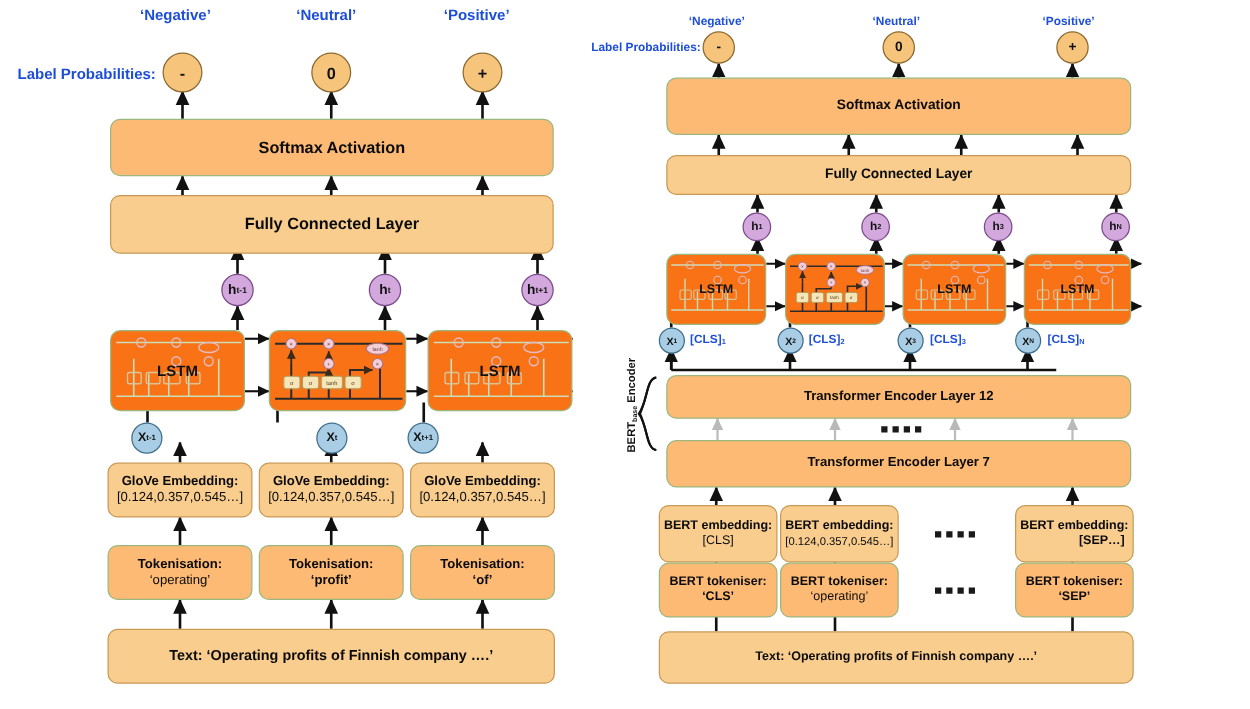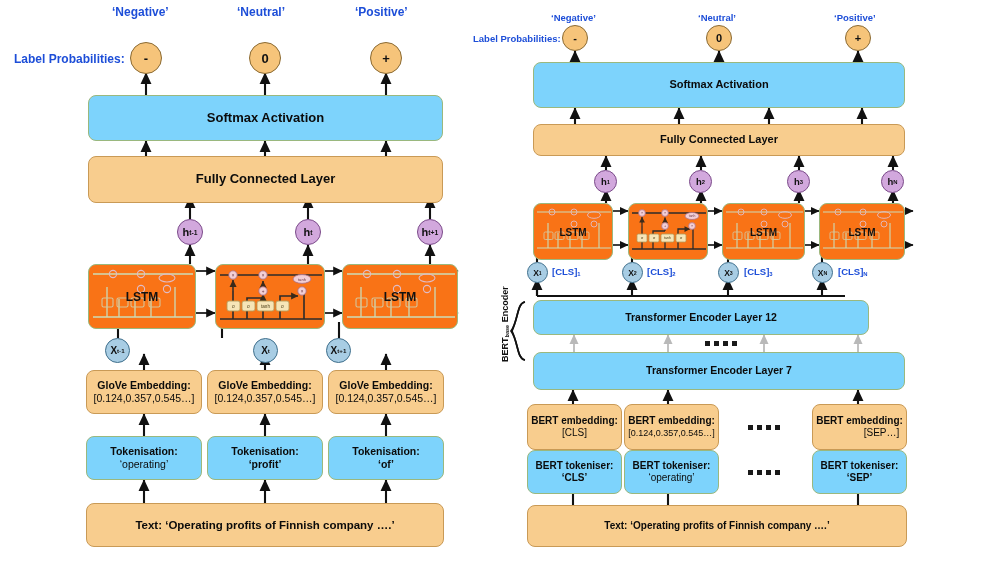--- a/index.html
+++ b/index.html
@@ -24,21 +24,21 @@
     border-radius: 8px;
     display: flex;
     flex-direction: column;
     align-items: center;
     justify-content: center;
     text-align: center;
     font-weight: bold;
     color: #0b0b0b;
     line-height: 1.25;
   }
-  .green { background: #7dd3fc; border-color: #9ab87e; }
+  .green { background: #fdba74; border-color: #9ab87e; }
   .orange { background: #f8cd8e; border-color: #c99a56; }
   .lstm-cell {
     background: #f97316;
     border: 1px solid #9ab87e;
     border-radius: 8px;
     position: absolute;
     box-sizing: border-box;
     overflow: hidden;
   }
   .lstm-label {
@@ -600,41 +600,41 @@
 
   <svg class="overlay" viewBox="0 0 1000 567" style="z-index:2;">
     <path d="M525,302 C518,302 518,318 512,331 C518,344 518,360 525,360
              M512,331 C518,318 518,302 525,302" stroke="#111" stroke-width="1.7" fill="none"></path>
     <path d="M525,302 C516,304 519,320 511,331 C519,342 516,358 525,360" stroke="#111" stroke-width="1.7" fill="none"></path>
   </svg>
   <div class="brace-label" style="left:500px; top:362px; font-size:9px; transform:rotate(-90deg);">
     <span>BERT</span><span class="sub">base</span><span> Encoder</span>
   </div>
 
-  <div class="box green" style="left:533px; top:300px; width:336px; height:35px; font-size:10.5px; font-weight:bold;">Transformer Encoder Layer 12</div>
+  <div class="box green" style="left:533px; top:300px; width:372px; height:35px; font-size:10.5px; font-weight:bold;">Transformer Encoder Layer 12</div>
   <div class="box green" style="left:533px; top:352px; width:372px; height:38px; font-size:10.5px; font-weight:bold;">Transformer Encoder Layer 7</div>
 
   <div class="dots" style="left:705px; top:341px;">
     <i></i>
       <i></i>
       <i></i>
       <i></i>
   </div>
 
   <div class="box orange" style="left:527px; top:404px; width:95px; height:46px; font-size:10px;">
     <div>BERT embedding:</div>
     <div style="font-weight:normal;">[CLS]</div>
   </div>
   <div class="box orange" style="left:624px; top:404px; width:95px; height:46px; font-size:10px;">
     <div>BERT embedding:</div>
     <div style="font-weight:normal; font-size:9px;">[0.124,0.357,0.545…]</div>
   </div>
   <div class="box orange" style="left:812px; top:404px; width:95px; height:46px; font-size:10px;">
     <div>BERT embedding:</div>
-    <div style="font-weight:normal;margin-left:44px;">[SEP…]</div>
+    <div style="font-weight:bold;margin-left:44px;">[SEP…]</div>
   </div>
   <div class="dots" style="left:748px; top:425px;">
     <i></i>
       <i></i>
       <i></i>
       <i></i>
   </div>
 
   <div class="box green" style="left:527px; top:450px; width:95px; height:44px; font-size:10px;">
     <div>BERT tokeniser:</div>

